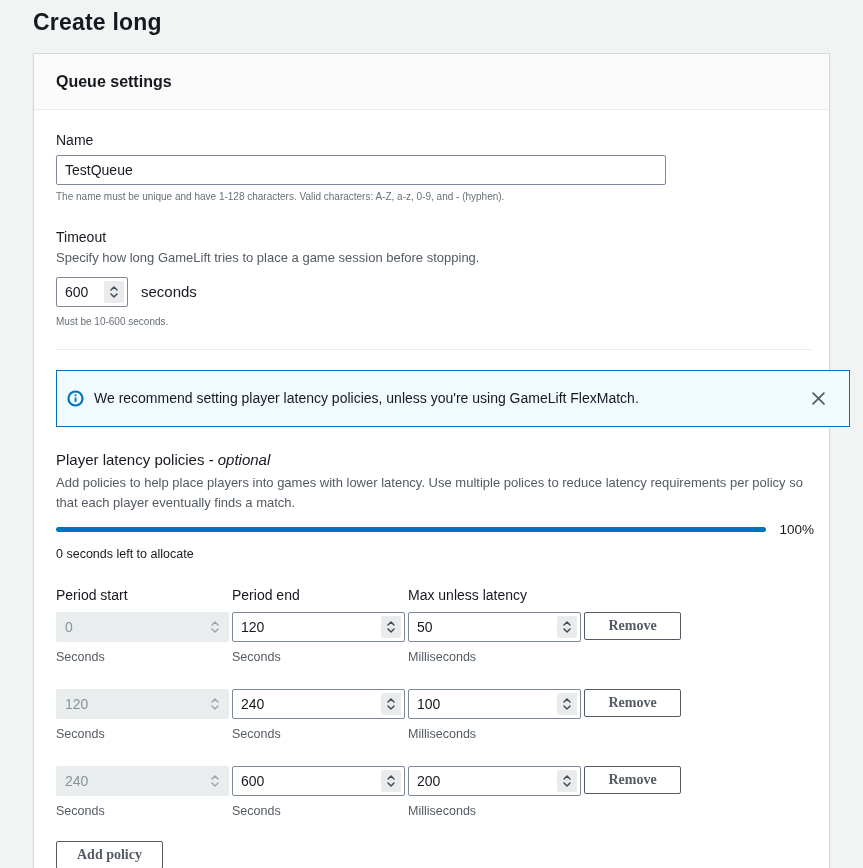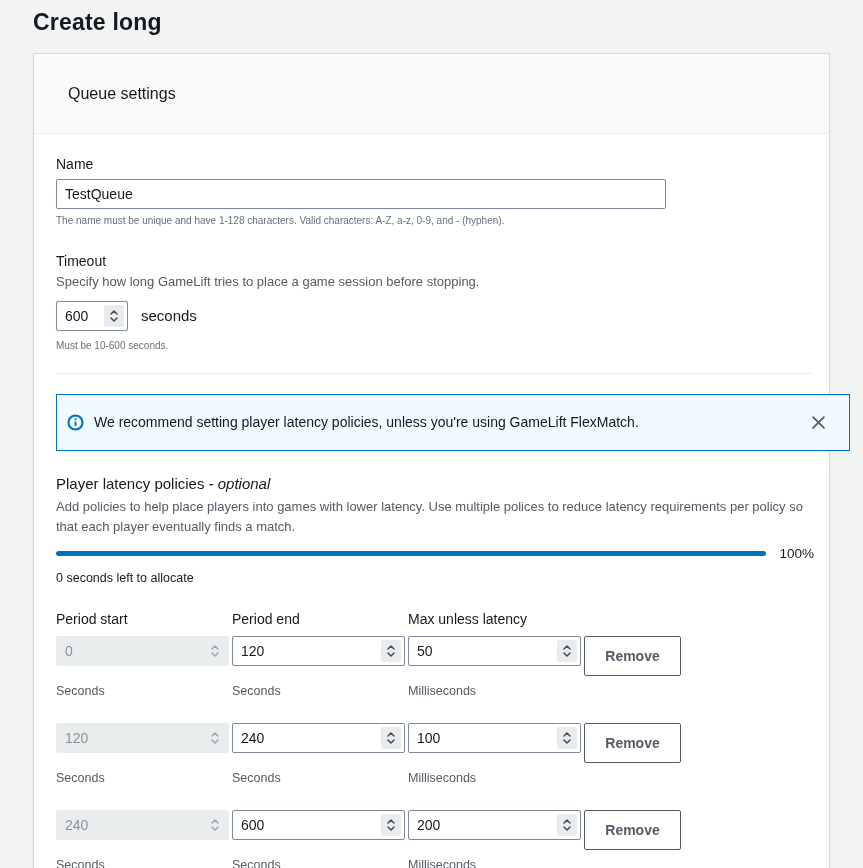--- a/index.html
+++ b/index.html
@@ -32,21 +32,21 @@
     width:797px;
     background:#fff;
     border:1px solid var(--card-border);
     box-shadow:0 1px 1px rgba(0,28,36,.15);
   }
   .card-header{
     background:#fafafa;
     border-bottom:1px solid var(--divider);
     padding:19px 20px 18px 22px;
   }
-  .card-header h2{margin:12px;font-size:16px;font-weight:400;color:var(--text);}
+  .card-header h2{margin:0;font-size:16px;font-weight:700;color:var(--text);}
   .card-body{padding:22px 17px 29px 22px;}
 
   .field-label{display:block;font-size:14px;color:var(--text);margin-bottom:7px;}
   .field-desc{font-size:13px;color:var(--secondary-text);margin:-3px 0 9px 0;line-height:1.45;}
   .constraint{font-size:10px;color:var(--helper-text);margin-top:6px;}
 
   .text-input{
     height:30px;
     border:1px solid var(--input-border);
     border-radius:2px;
@@ -114,26 +114,26 @@
     display:grid;
     grid-template-columns:173px 173px 173px 97px;
     column-gap:3px;
     align-items:start;
   }
   .col-header{font-size:14px;color:var(--text);margin-bottom:9px;}
   .unit-label{font-size:12.5px;color:var(--secondary-text);margin:8px 0 25px 0;}
   .unit-label.last{margin-bottom:0;}
 
   .btn-secondary{
-    height:40px;
+    height:28px;
     background:#fff;
     border:1px solid var(--secondary-text);
     border-radius:2px;
     color:var(--secondary-text);
-    font-family:Liberation Sans, sans-serif;
+    font-family:Liberation Serif, serif;
     font-size:14px;font-weight:700;
     padding:0 20px;
     cursor:pointer;
   }
   .remove-btn{width:97px;padding:0;}
   .add-policy{margin-top:23px;}
 </style>
 </head>
 <body>
 

